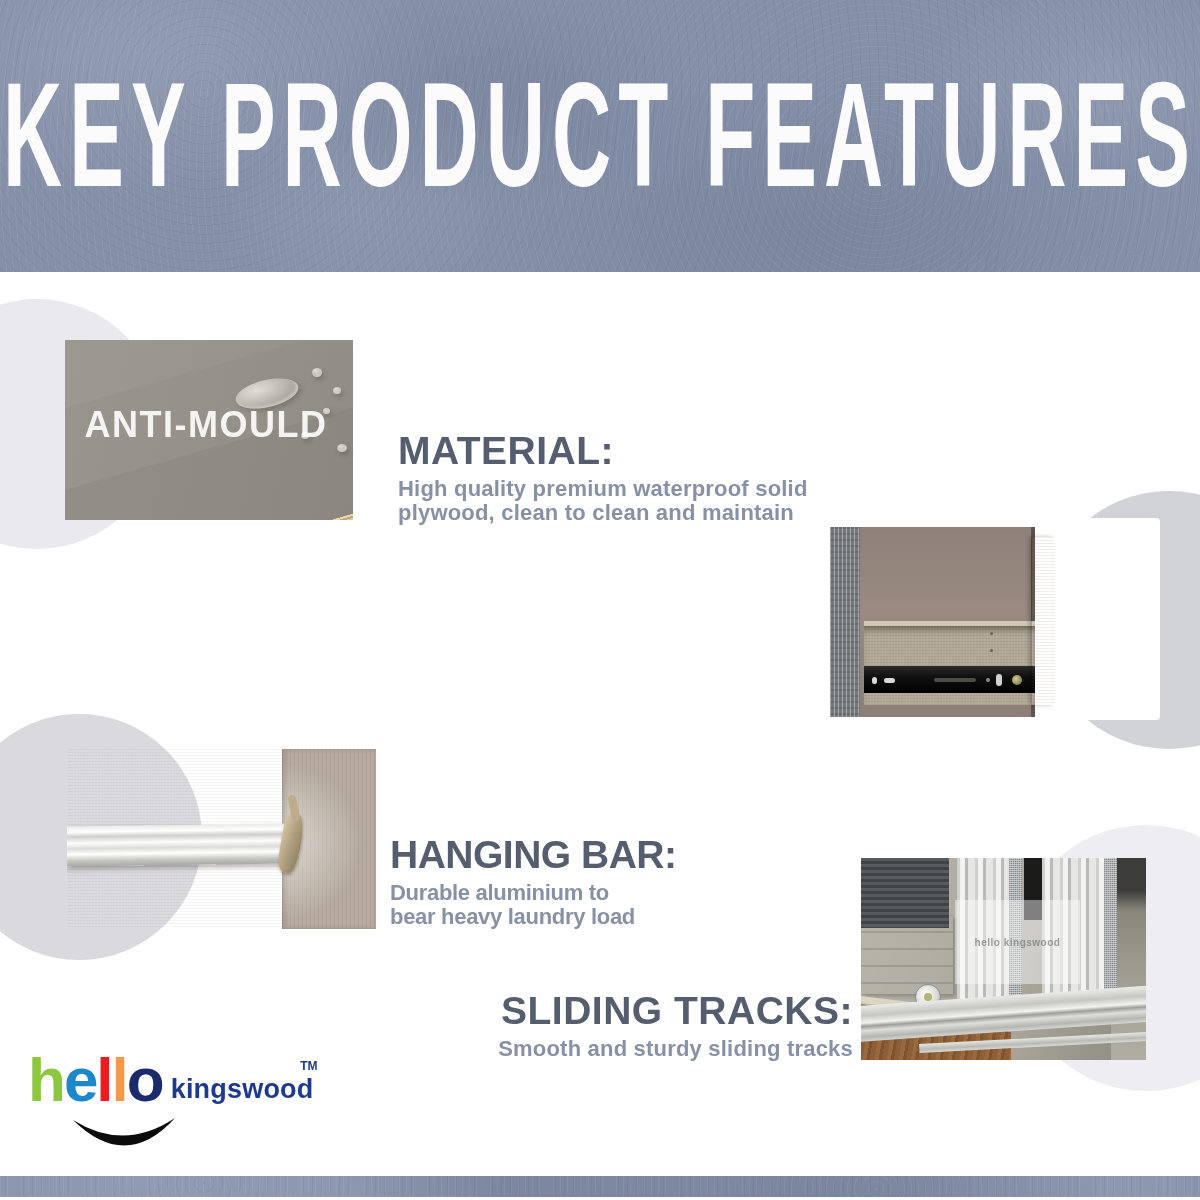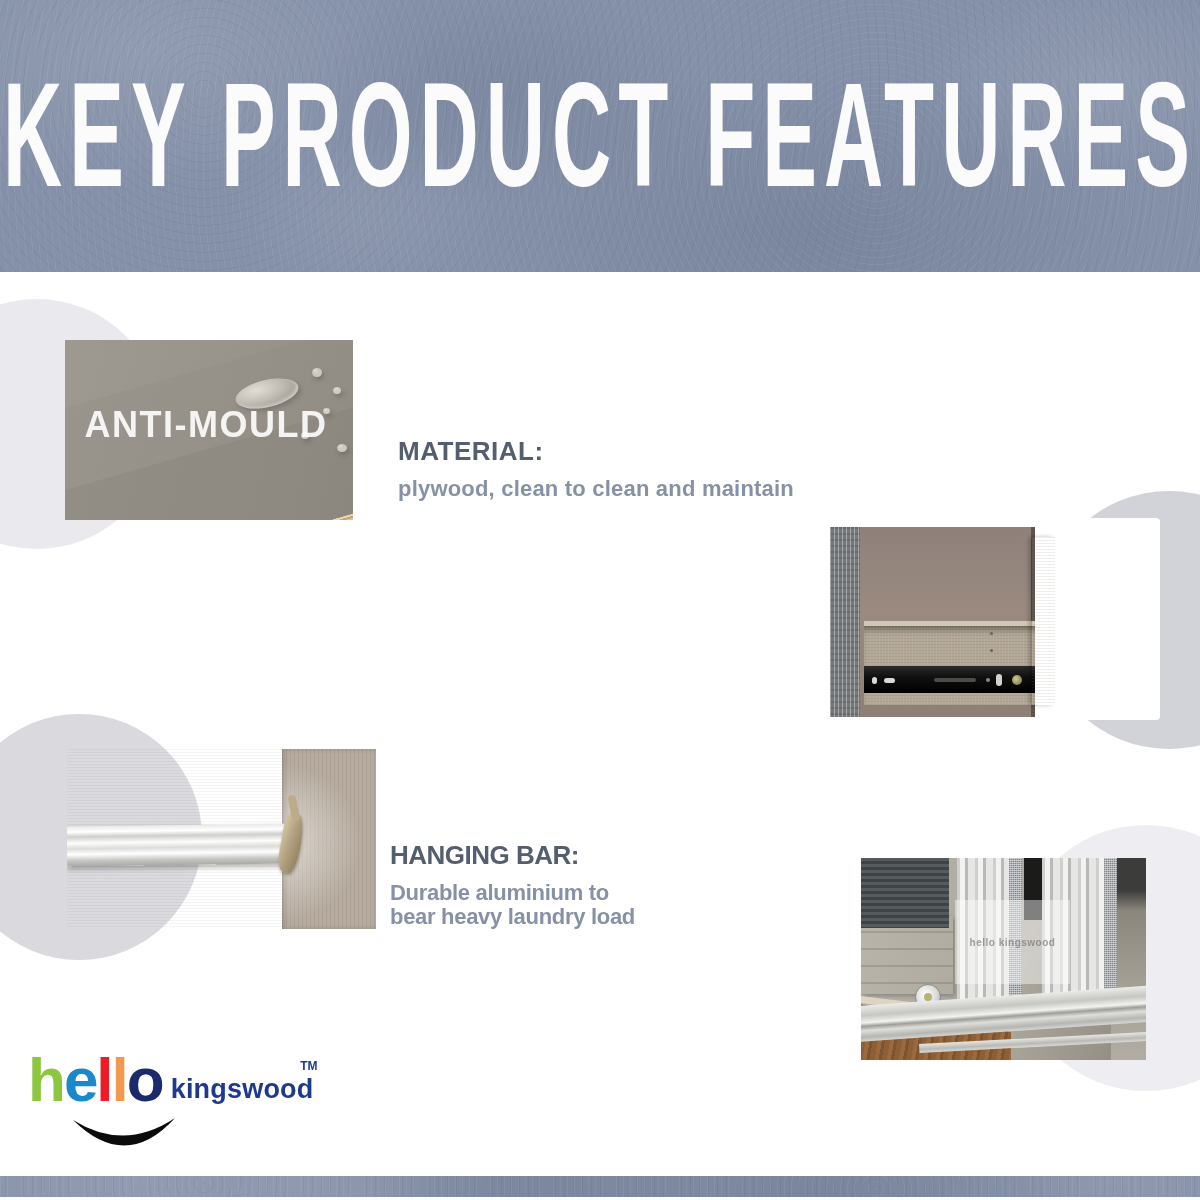--- a/index.html
+++ b/index.html
@@ -26,21 +26,21 @@
   
   .circle{position:absolute;border-radius:50%;}
   .c1{left:-88px;top:299px;width:250px;height:250px;background:#e9e9ee;}
   .c2{left:1040px;top:491px;width:258px;height:258px;background:#d2d3d9;}
   .c3{left:-44px;top:714px;width:246px;height:246px;background:#d9d9de;}
   .c4{left:1013px;top:825px;width:266px;height:266px;background:#eeeef2;}
   .white-rect{position:absolute;left:1048px;top:518px;width:112px;height:202px;background:#ffffff;border-radius:4px;}
   
   .fblock{position:absolute;}
   .fblock.right{text-align:right;}
-  .f-heading{font-weight:bold;font-size:26px;line-height:34px;color:#545e6e;letter-spacing:0.5px;white-space:nowrap;}
+  .f-heading{font-weight:bold;font-size:39px;line-height:34px;color:#545e6e;letter-spacing:0.5px;white-space:nowrap;}
   .f-body{margin-top:9px;font-weight:bold;font-size:22px;line-height:24px;color:#8791a6;letter-spacing:0.2px;white-space:nowrap;}
   .blk-material{left:398px;top:434px;}
   .blk-drawer{right:378px;top:648px;}
   .blk-hanging{left:390px;top:838px;}
   .blk-hanging .f-heading{letter-spacing:-0.5px;}
   .blk-hanging .f-body{letter-spacing:-0.3px;}
   .blk-sliding{right:347px;top:994px;}
   
   .photo{position:absolute;overflow:hidden;}
   
@@ -151,21 +151,21 @@
            background-image:repeating-linear-gradient(180deg, rgba(255,255,255,0.45) 0 1px, transparent 1px 2px),
                             repeating-linear-gradient(90deg, rgba(0,0,0,0.22) 0 1px, transparent 1px 2px);}
   .sealA{left:148px;height:168px;}
   .sealB{left:243px;height:150px;}
   .sl-track{position:absolute;left:-4px;top:148px;width:295px;height:36px;transform:rotate(-4deg);
             transform-origin:left top;
             background:linear-gradient(180deg,#ebebe8 0%,#c6c6c2 28%,#f2f2ef 48%,#9d9d99 58%,#dededa 70%,#b5b5b1 88%,#d6d6d2 100%);}
   .sl-track2{position:absolute;left:58px;top:186px;width:230px;height:9px;transform:rotate(-3deg);
              transform-origin:left top;
              background:linear-gradient(180deg,#e6e6e2 0%,#b9b9b5 60%,#d9d9d5 100%);}
-  .sl-mark{position:absolute;left:94px;top:42px;width:115px;height:84px;
+  .sl-mark{position:absolute;left:94px;top:42px;width:125px;height:84px;
            background:rgba(252,252,252,0.45);display:flex;align-items:center;justify-content:center;}
   .sl-mark span{font-size:10px;font-weight:bold;color:rgba(110,110,110,0.65);letter-spacing:0.5px;}
   
   .logo{position:absolute;left:28px;top:1052px;width:300px;height:110px;}
   .logo-row{display:flex;align-items:flex-end;}
   .logo-word{display:flex;font-weight:bold;font-size:62px;line-height:56px;letter-spacing:-2px;}
   .brand-wrap{position:relative;margin-left:8px;margin-bottom:3px;}
   .brand-name{font-size:27px;font-weight:bold;color:#1e3a8f;letter-spacing:0.2px;}
   .brand-tm{position:absolute;right:-4px;top:-15px;font-size:12px;font-weight:bold;color:#1e3a8f;}
   .smile{position:absolute;left:40px;top:64px;}
@@ -205,20 +205,21 @@
     <div class="drop dsc"></div>
     <div class="drop dsd"></div>
     <div class="drop dse"></div>
     <div class="drop dsf"></div>
     <div class="drop dsg"></div>
     <div class="overlay-label">ANTI-MOULD</div>
   </div>
   <div class="fblock blk-material">
     <div class="f-heading">MATERIAL:</div>
     <div class="f-body">
+      <div>High quality premium waterproof solid</div>
       <div>plywood, clean to clean and maintain</div>
     </div>
   </div>
 
   <div class="photo photo2">
     <div class="dw-wall"></div>
     <div class="dw-back"></div>
     <div class="dw-box"></div>
     <div class="dw-rail">
       <div class="dw-slot sl1"></div>
@@ -260,20 +261,26 @@
     <div class="sl-col colA"></div>
     <div class="sl-col colB"></div>
     <div class="sl-seal sealA"></div>
     <div class="sl-seal sealB"></div>
     <div class="sl-track"></div>
     <div class="sl-track2"></div>
     <div class="sl-mark">
       <span>hello kingswood</span>
     </div>
   </div>
+  <div class="fblock right blk-sliding">
+    <div class="f-heading">SLIDING TRACKS:</div>
+    <div class="f-body">
+      <div>Smooth and sturdy sliding tracks</div>
+    </div>
+  </div>
 
   <div class="logo">
     <div class="logo-row">
       <div class="logo-word">
         <span style="color:#8dc63f">h</span>
         <span style="color:#1c87c9">e</span>
         <span style="color:#ed1c24">l</span>
         <span style="color:#f09a4f">l</span>
         <span style="color:#1b2a6b">o</span>
       </div>

